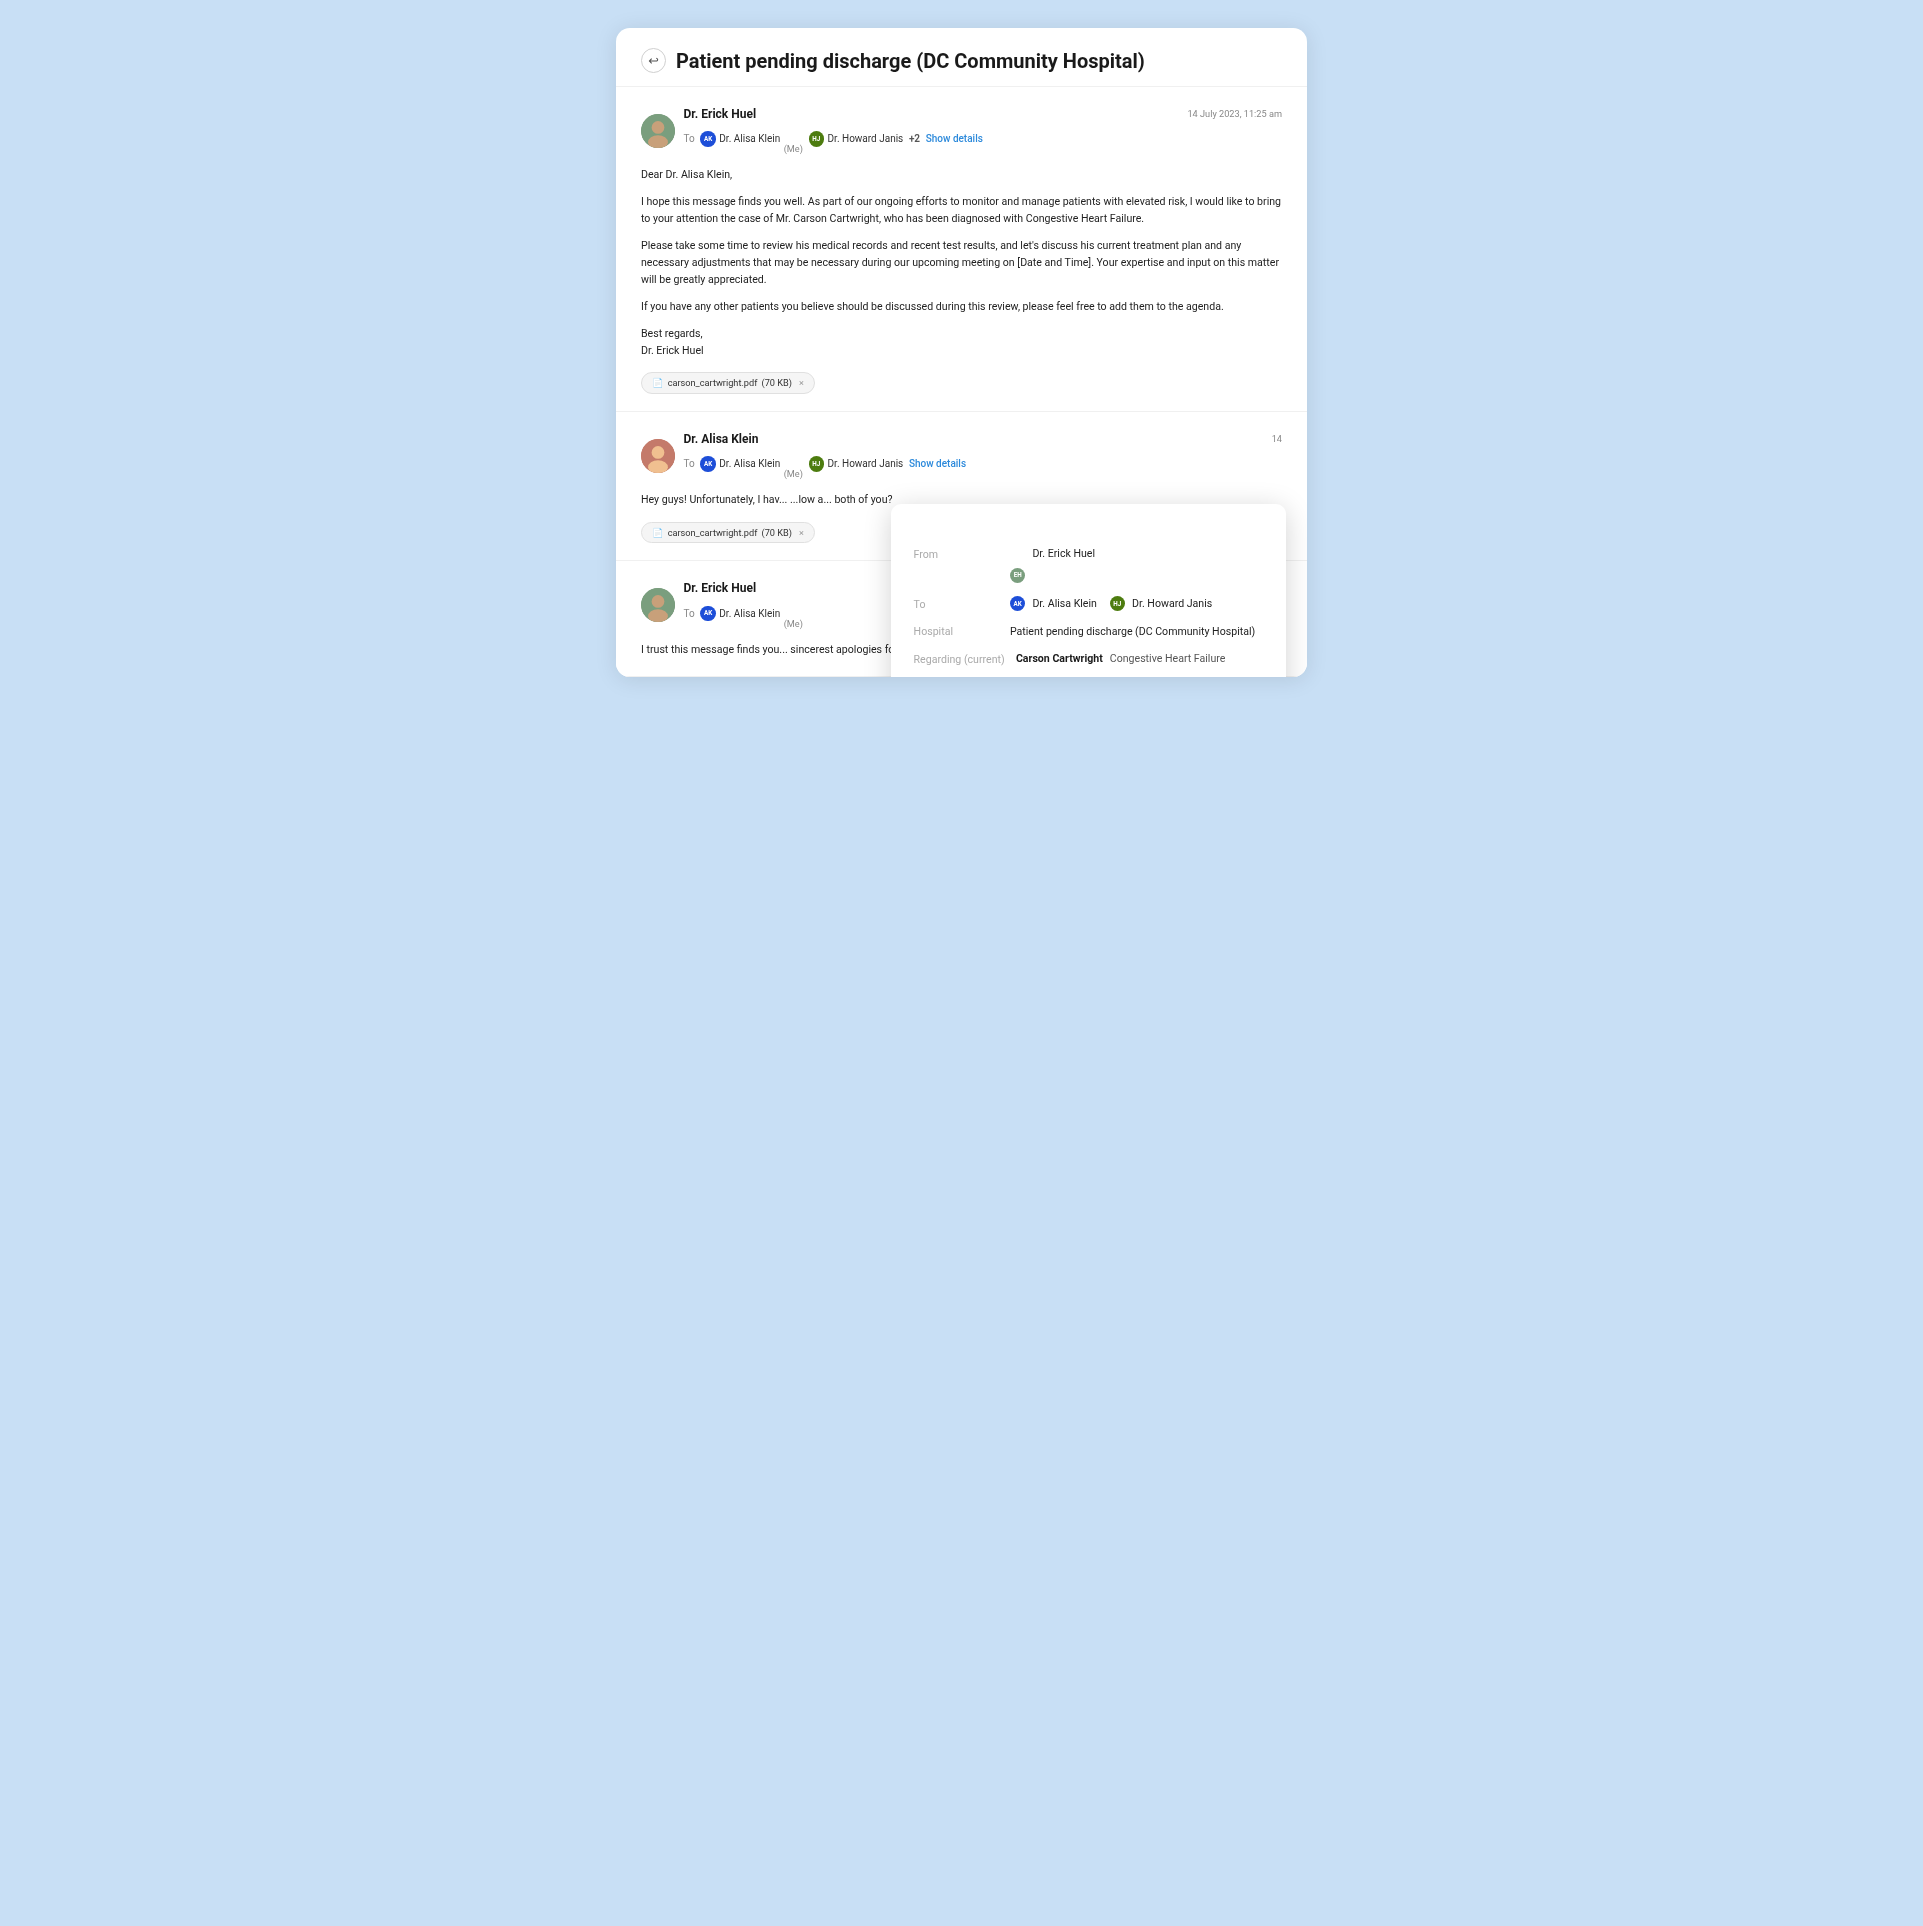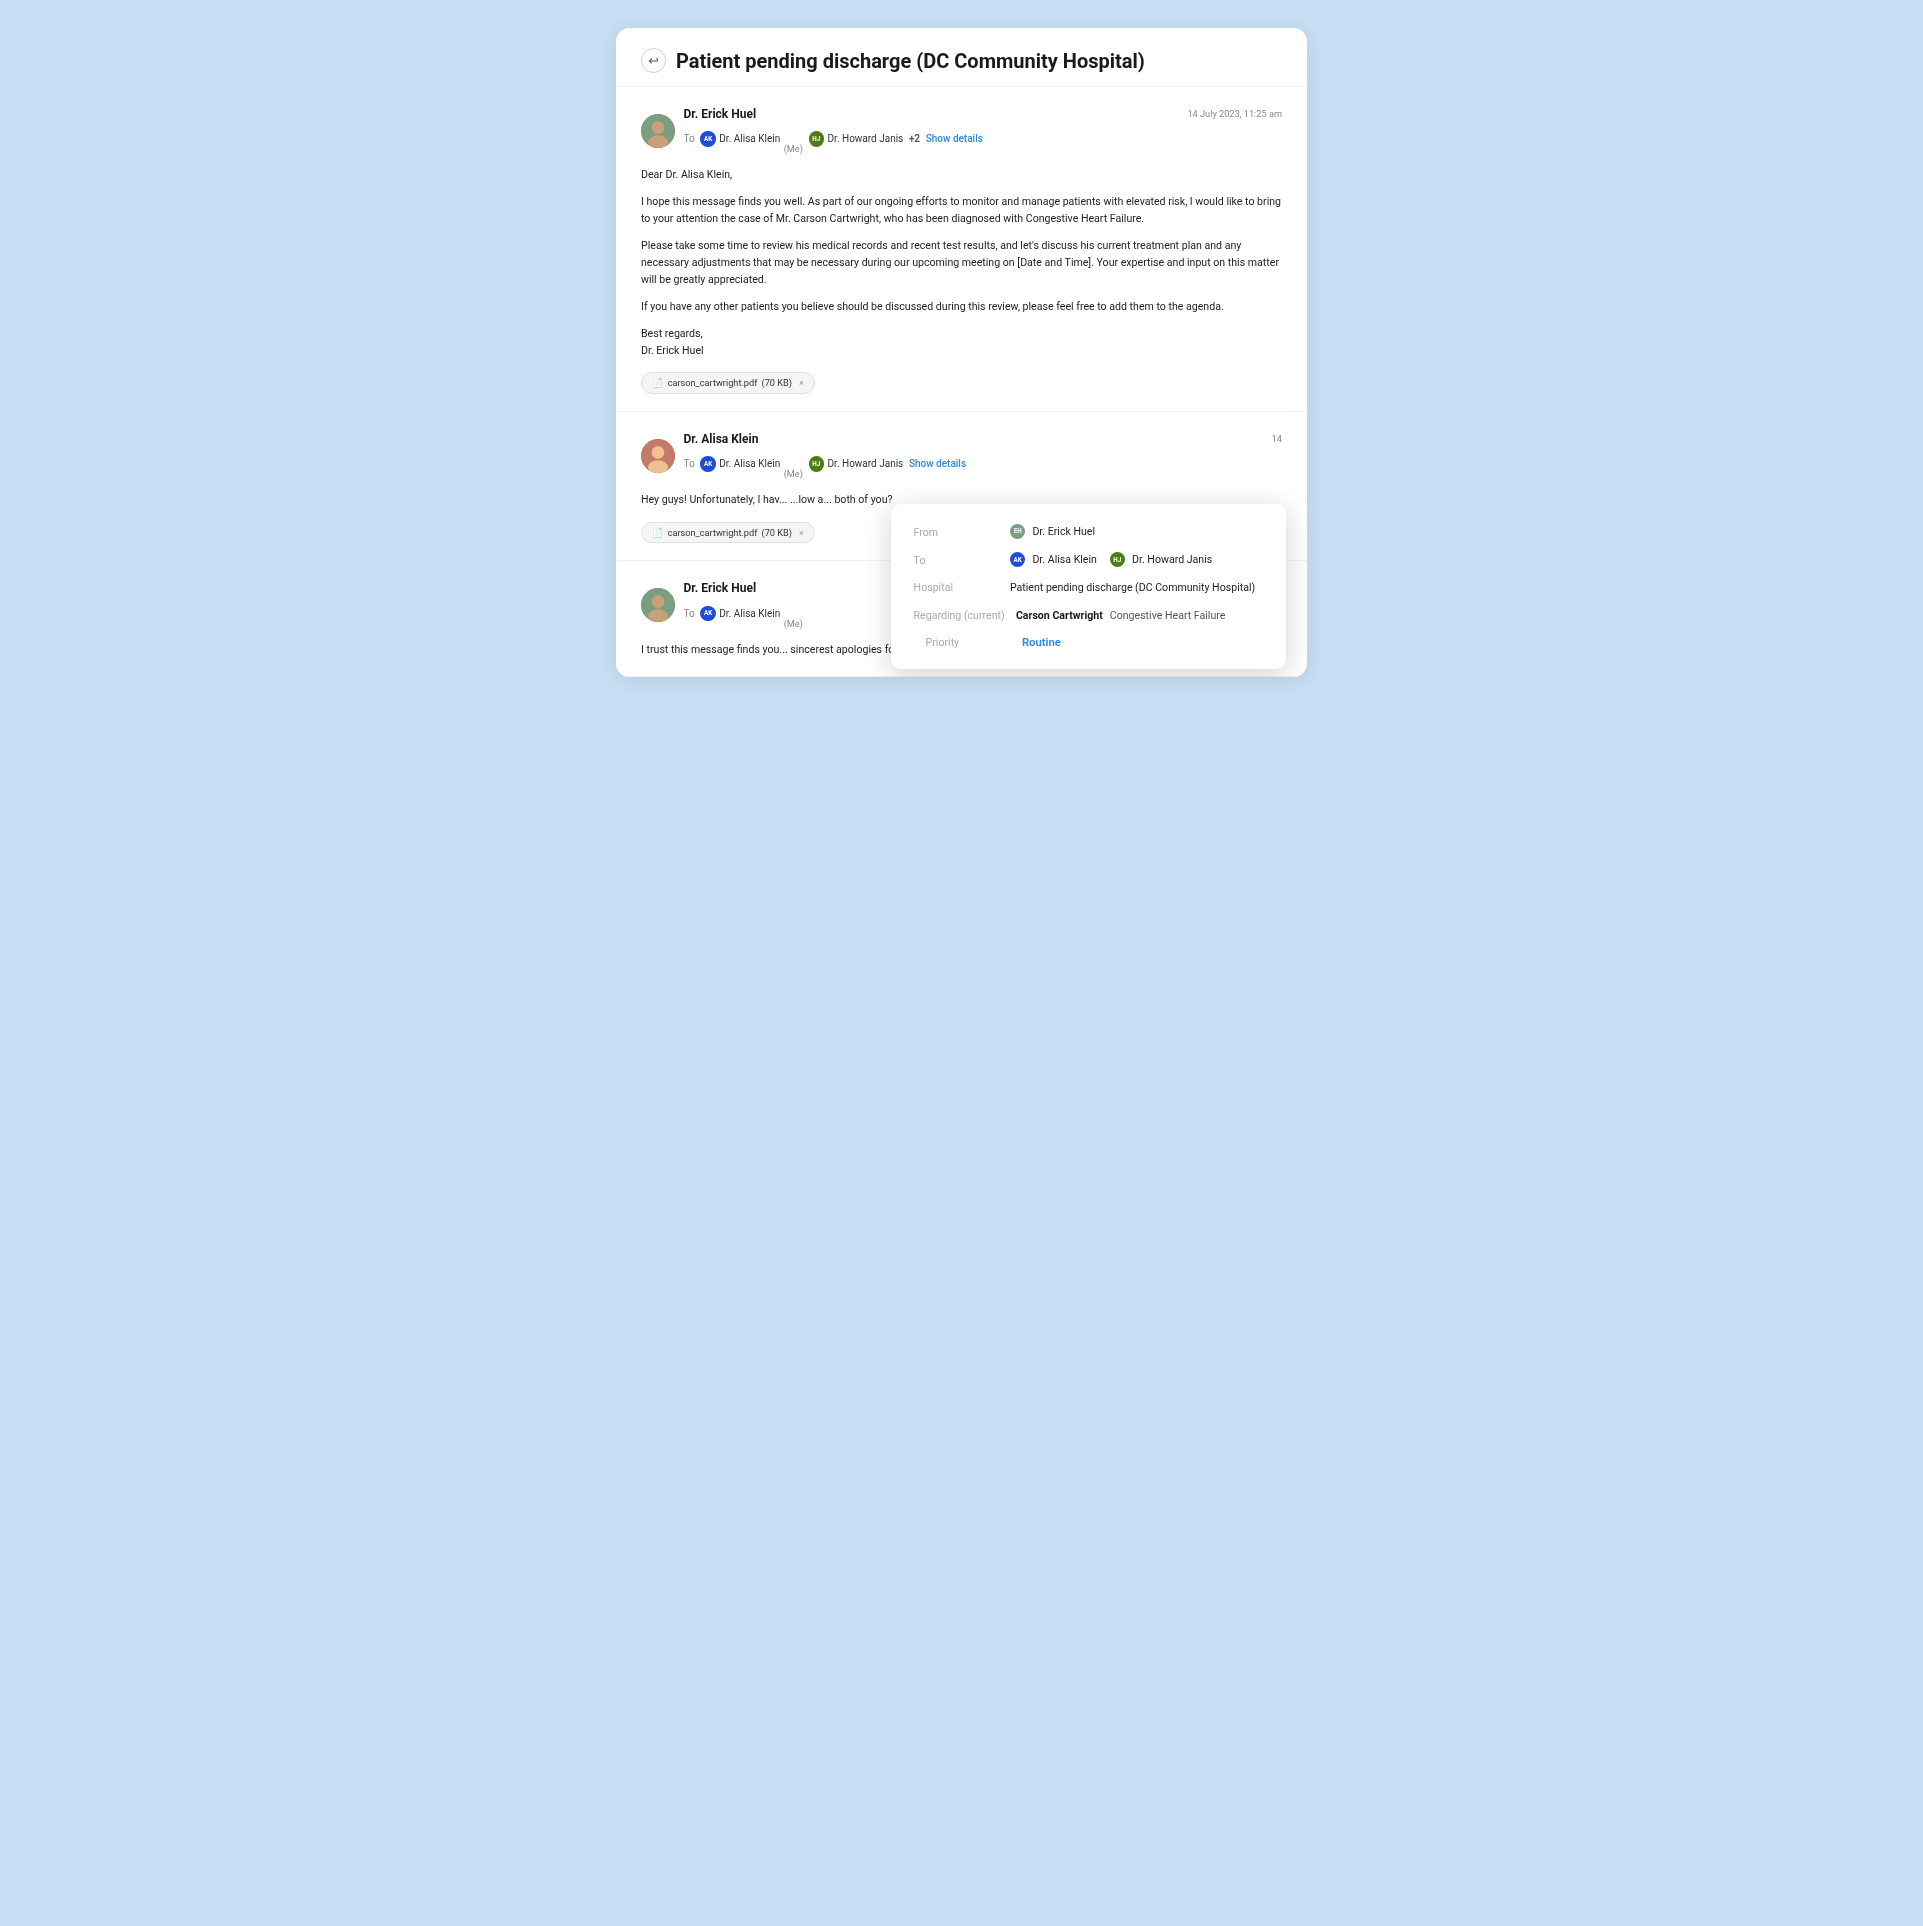--- a/index.html
+++ b/index.html
@@ -89,21 +89,21 @@
       font-size: 10px; color: #333;
     }
     .recipient-avatar {
       width: 15.5px; height: 15.5px;
       border-radius: 50%;
       background: #bbb;
       display: flex; align-items: center; justify-content: center;
       font-size: 6.3px; font-weight: 700; color: #fff;
       flex-shrink: 0;
     }
-    .ra-erick { background: #7a9e7e; }
+    .ra-erick { background: #7a9e7e; margin-top: 44px; }
     .ra-alisa { background: #1d4ed8; }
     .ra-howard { background: #4d7c0f; }
     .me-label { color: #888; font-size: 9.2px; margin-top: 20px; }
     .plus-count { font-size: 10px; color: #555; font-weight: 600; }
     .show-details-link {
       font-size: 10px; color: #2d8adb; cursor: pointer; text-decoration: none;
       font-weight: 500;
     }
     .message-body {
       margin-top: 12.7px;
@@ -131,21 +131,21 @@
       left: 275px;
       z-index: 10;
       background: #fff;
       border-radius: 10px;
       box-shadow: 0 5.6px 28px rgba(0,0,0,0.18);
       padding: 20px 22.6px;
       min-width: 395px;
     }
     .details-row {
       display: flex;
-      align-items: flex-end;
+      align-items: center;
       gap: 11.3px;
       margin-bottom: 12.7px;
     }
     .details-row:last-child { margin-bottom: 0; padding-left: 12px; }
     .details-label {
       font-size: 10.6px; color: #aaa; min-width: 85px; padding-top: 1.4px;
     }
     .details-value {
       font-size: 10.6px; color: #222;
       display: flex; align-items: center; gap: 7px; flex-wrap: wrap;

